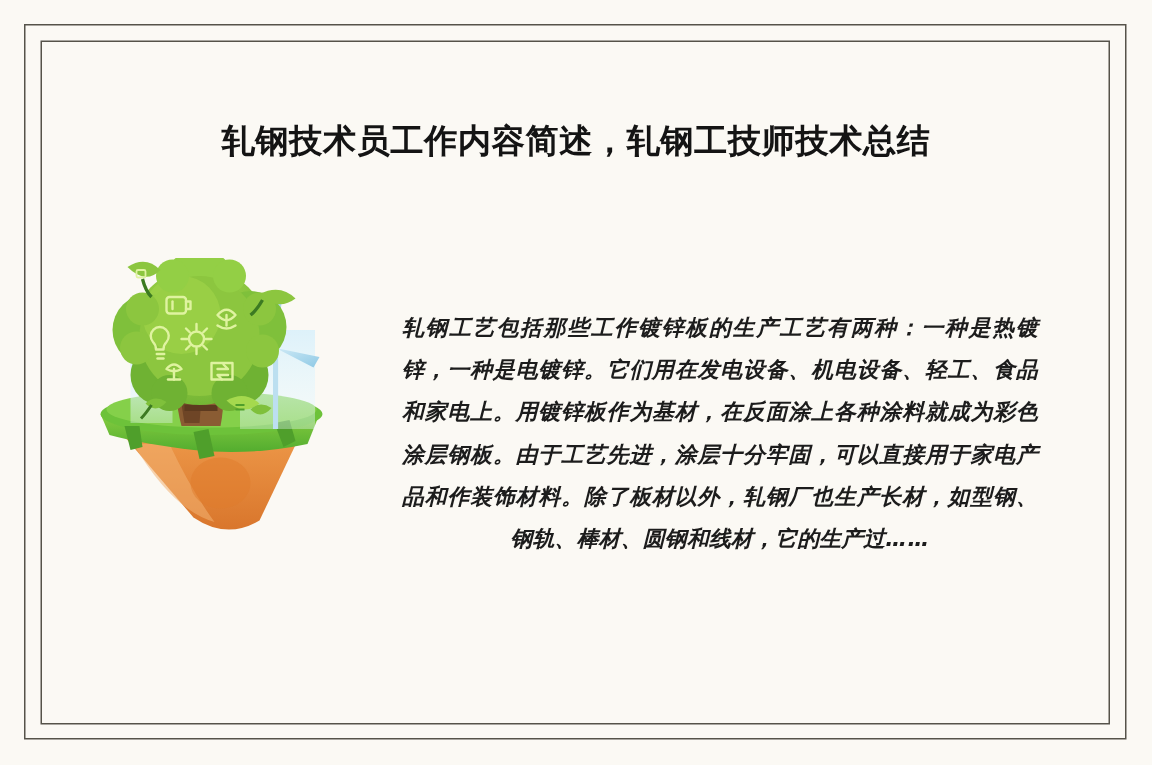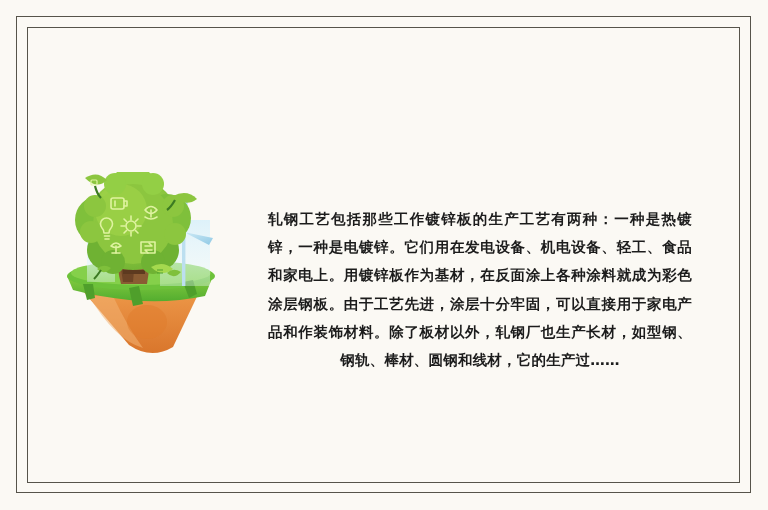--- a/index.html
+++ b/index.html
@@ -63,20 +63,21 @@
     top: 205px;
     width: 424px;
     font-size: 14.5px;
     line-height: 28.2px;
     font-weight: bold;
     color: #1c1c1c;
     text-align: justify;
     text-align-last: center;
     letter-spacing: 0.2px;
     font-family: "DejaVu Sans", "Liberation Sans", sans-serif;
+    font-style: italic;
   }
 
   
   .illustration {
     position: absolute;
     left: 55px;
     top: 172px;
     width: 200px;
     height: 185px;
   }
@@ -87,20 +88,21 @@
   }
 </style>
 </head>
 <body>
 
 <div class="page">
 
   <div class="frame-outer"></div>
   <div class="frame-inner"></div>
 
+  <div class="title">轧钢技术员工作内容简述，轧钢工技师技术总结</div>
 
   <div class="illustration">
     <svg viewBox="0 0 200 185" xmlns="http://www.w3.org/2000/svg">
       <defs>
         <radialGradient id="canopyGrad" cx="45%" cy="35%" r="70%">
           <stop offset="0%" stop-color="#a9d94f"></stop>
           <stop offset="60%" stop-color="#8cc63f"></stop>
           <stop offset="100%" stop-color="#6fb233"></stop>
         </radialGradient>
         <linearGradient id="soilGrad" x1="0" y1="0" x2="0" y2="1">

